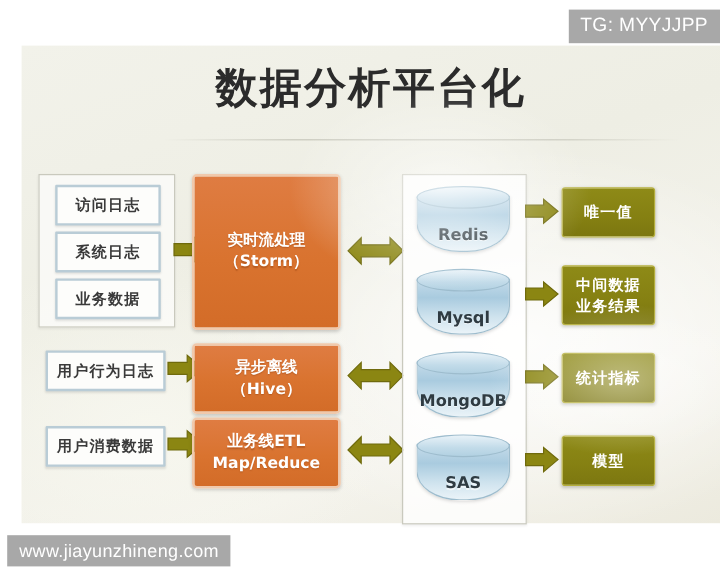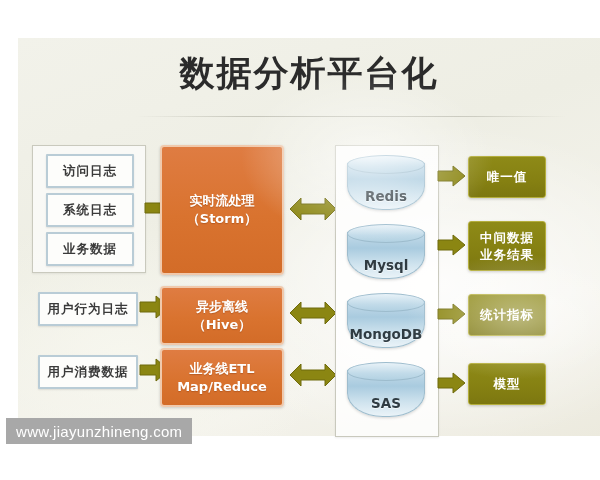--- a/index.html
+++ b/index.html
@@ -93,21 +93,21 @@
   .arrow svg{display:block;overflow:visible;}
 
   
   .wm{
     position:absolute;background:#a8a8a8;color:#ffffff;
     display:flex;align-items:center;
     font-size:16px;letter-spacing:.3px;
     font-family:"Liberation Sans",sans-serif;
   }
   .wm-tr{right:0;top:8px;height:28px;padding:0 10px;}
-  .wm-bl{left:6px;bottom:36px;height:26px;padding:0 10px;font-size:15px;}
+  .wm-bl{left:6px;bottom:8px;height:26px;padding:0 10px;font-size:15px;}
 </style>
 </head>
 <body>
 
 <div id="stage">
 
   <div class="slide">
 
     <div class="title">数据分析平台化</div>
     <div class="title-rule"></div>
@@ -229,15 +229,16 @@
     </div>
     <div class="out" style="left:450px;top:256px;width:76px;height:40px;">
       <span>统计指标</span>
     </div>
     <div class="out" style="left:450px;top:325px;width:76px;height:40px;">
       <span>模型</span>
     </div>
 
   </div>
 
+  <div class="wm wm-tr">TG: MYYJJPP</div>
   <div class="wm wm-bl">www.jiayunzhineng.com</div>
 
 </div>
 
 </body></html>

